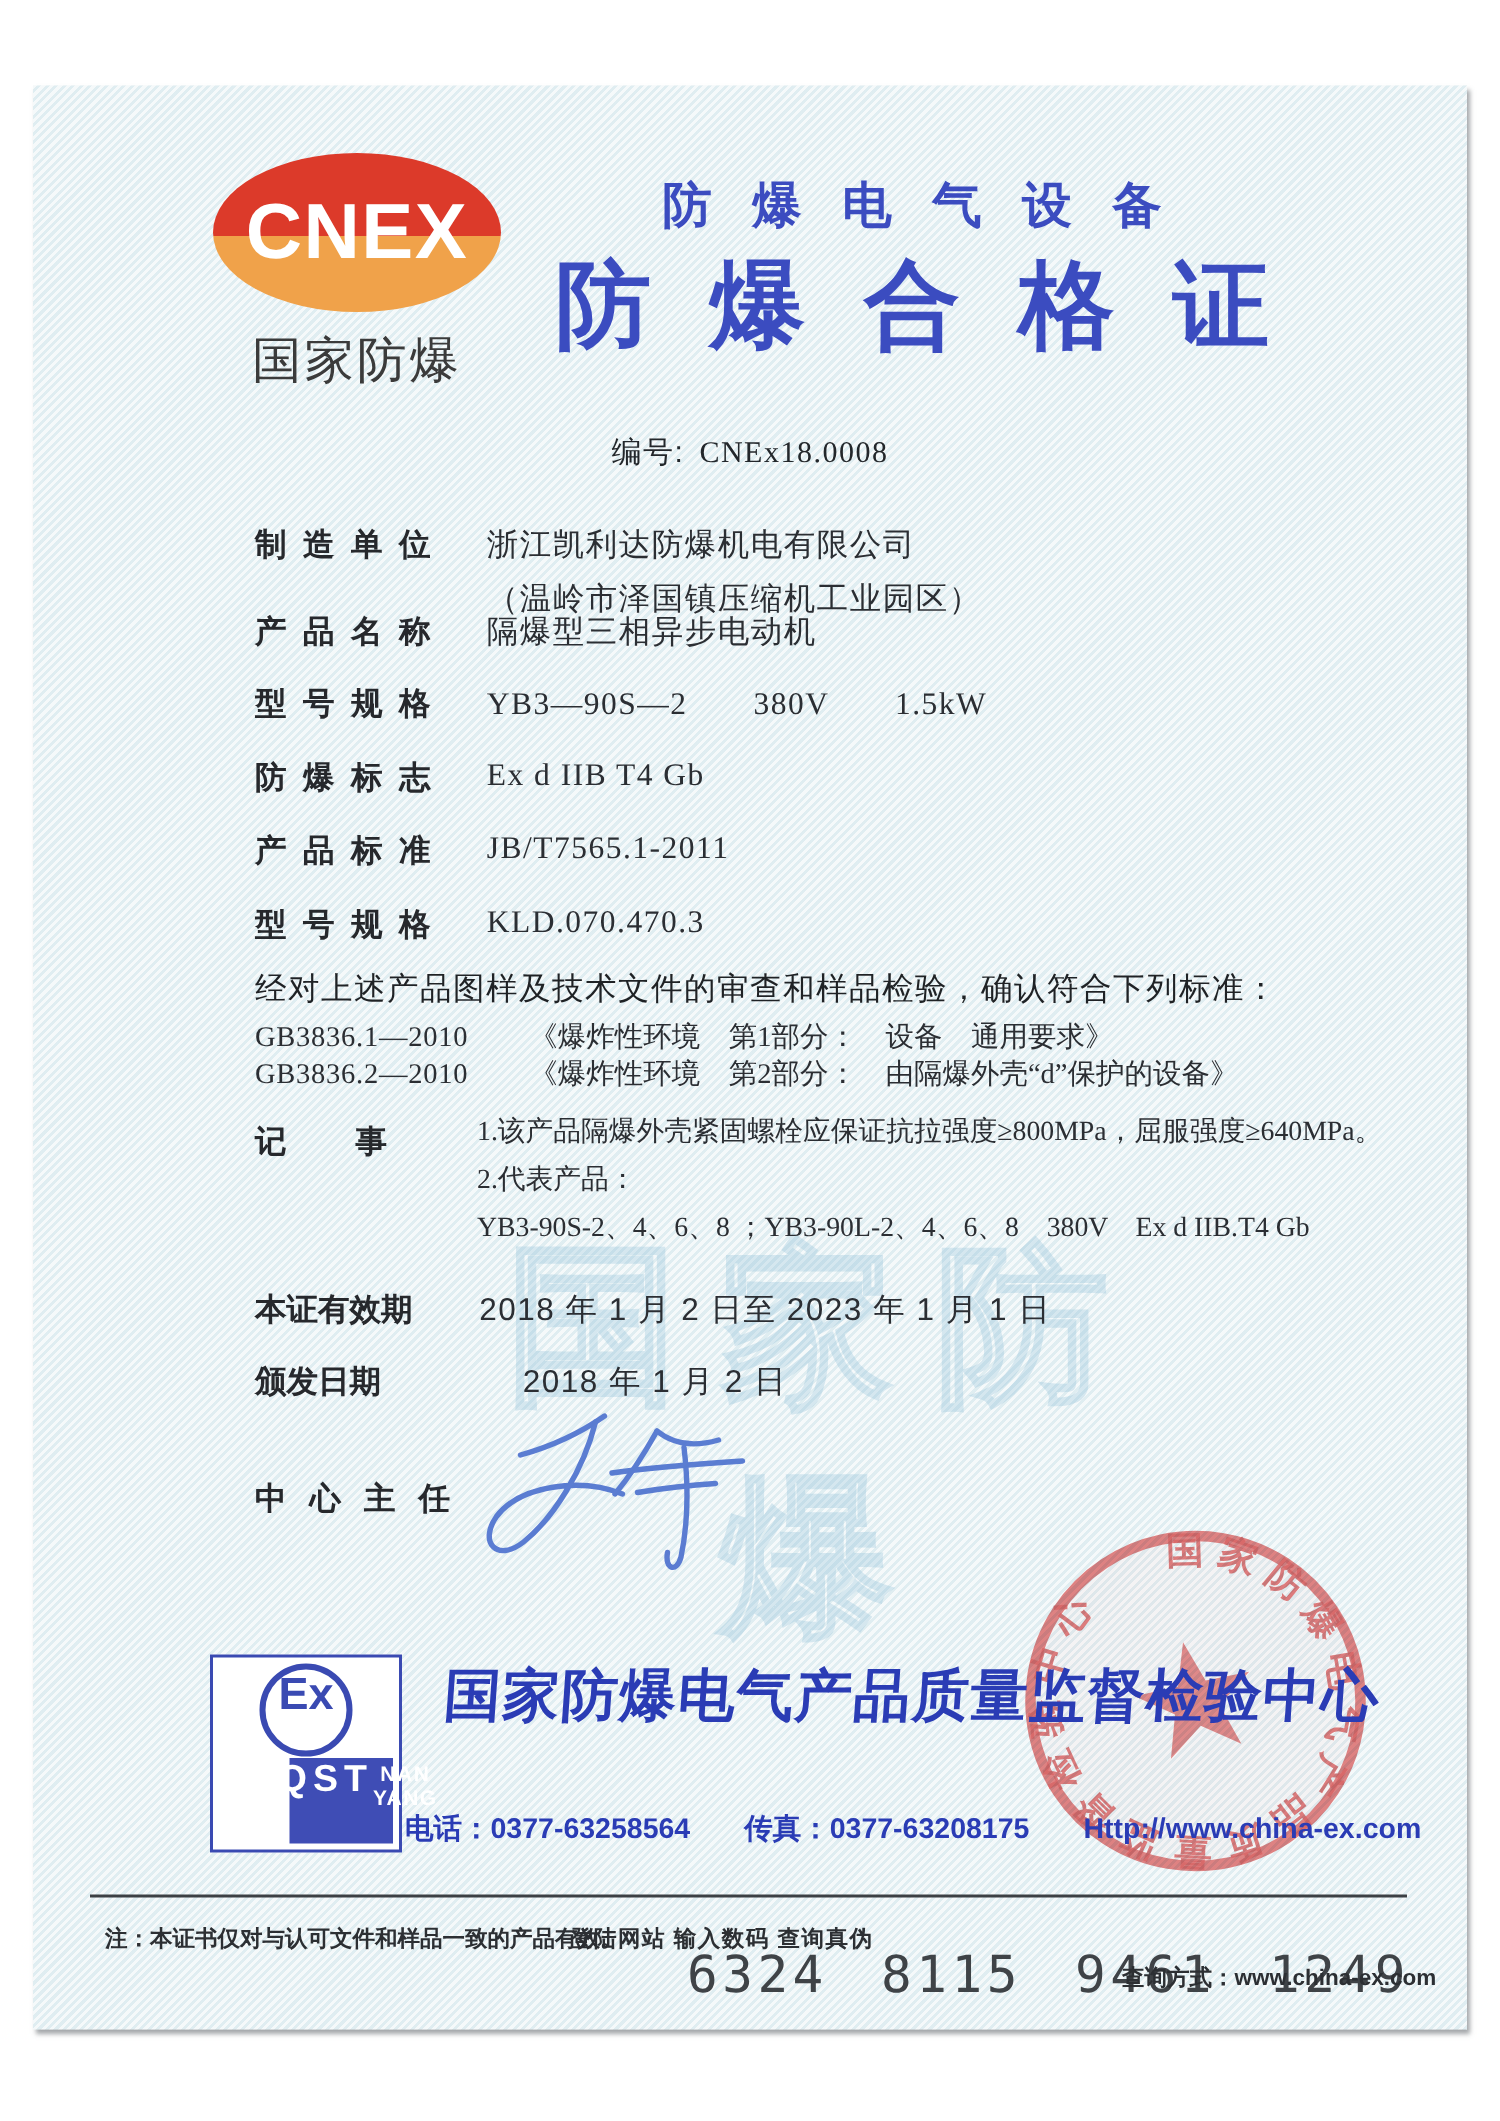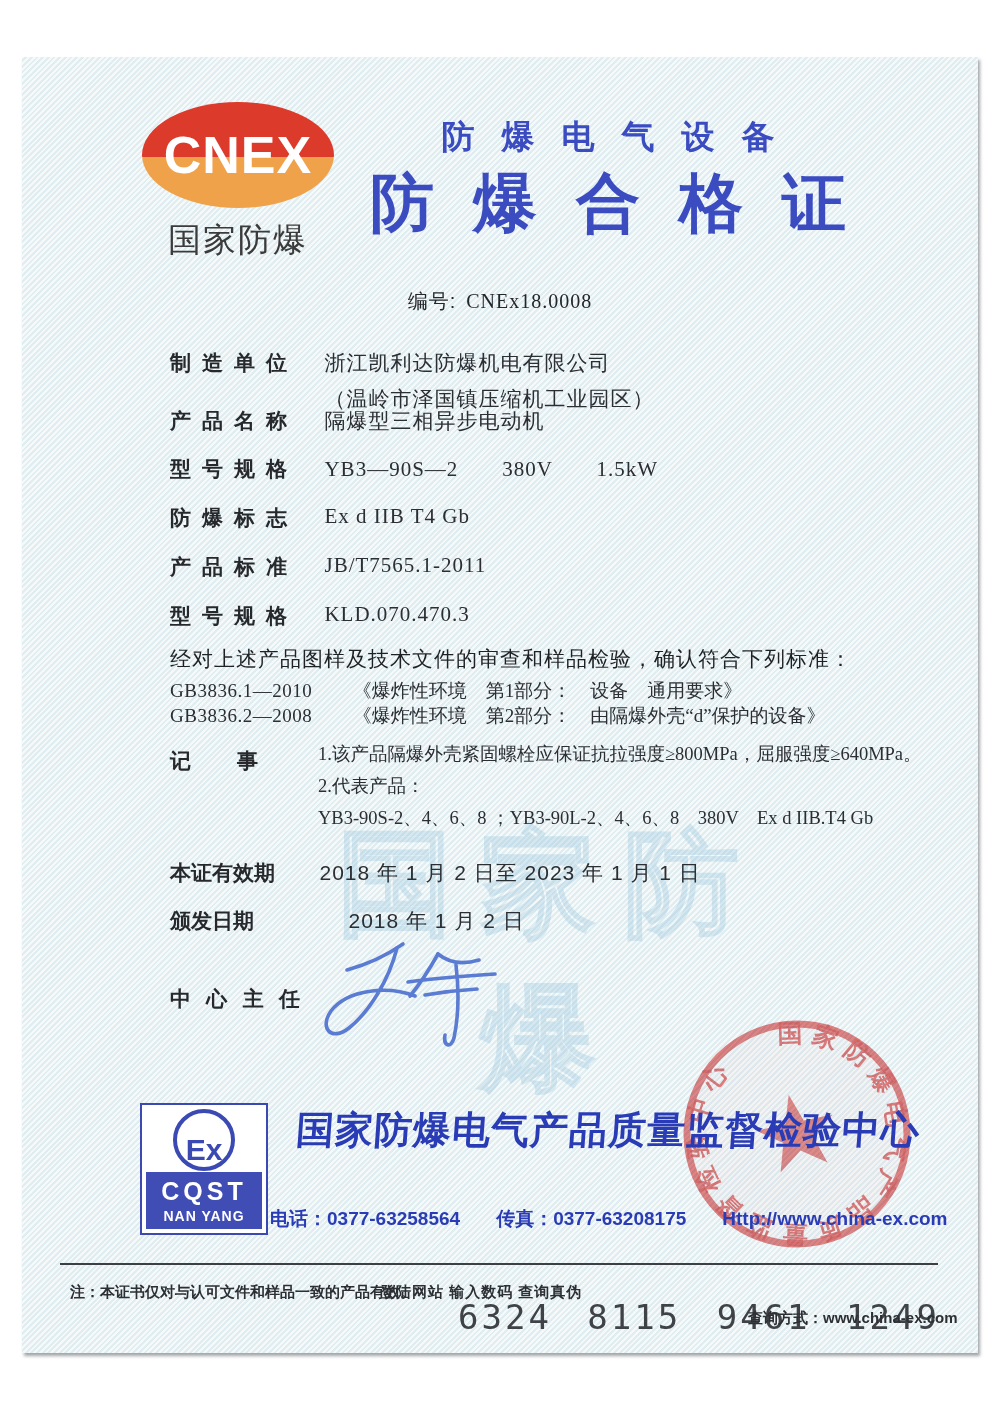--- a/index.html
+++ b/index.html
@@ -68,23 +68,23 @@
     pointer-events:none;
   }
 
   
   .stamp { left:650px; top:952px; width:250px; height:250px; transform:rotate(-12deg); mix-blend-mode:multiply; opacity:0.9; }
 
   
   .ex-logo { left:118px; top:1046px; width:128px; height:132px; border:2px solid #3a4ab2; background:#fff; padding:4px; }
   .ex-logo-inner { width:100%; height:100%; display:flex; flex-direction:column; }
   .ex-top { flex:1.1; display:flex; align-items:center; justify-content:center; background:#fff; }
-  .ex-circle { width:62px; height:62px; border:4px solid #3a4ab2; border-radius:50%; display:flex; align-items:flex-end; justify-content:center; }
+  .ex-circle { width:62px; height:62px; border:4px solid #3a4ab2; border-radius:50%; display:flex; align-items:flex-start; justify-content:center; }
   .ex-circle span { color:#3a4ab2; font-size:30px; font-weight:bold; }
-  .ex-bottom { flex:1; background:#3f4db5; color:#fff; text-align:center; display:flex; flex-direction:column; justify-content:center; }
+  .ex-bottom { flex:1; background:#3f4db5; color:#fff; text-align:center; display:flex; flex-direction:row; justify-content:center;margin-left:47px; }
   .ex-cqst { font-size:25px; font-weight:bold; letter-spacing:4px; }
   .ex-ny { font-size:14px; font-weight:bold; letter-spacing:1px; margin-top:2px; }
 
   .org-name {
     left:248px; top:1048px; width:676px; text-align:center;
     font-size:38px; font-weight:bold; color:#2a3cb5;
     font-family:"Liberation Serif", serif;
     transform:skewX(-4deg); letter-spacing:1px; white-space:nowrap;
   }
   .org-line { left:248px; width:676px; text-align:center; font-size:19px; font-weight:bold; color:#2a3cb5; white-space:nowrap; }
@@ -153,21 +153,21 @@
     <span class="flabel">型号规格</span>
     <span class="fvalue">KLD.070.470.3</span>
   </div>
 
   <div class="abs std-intro">经对上述产品图样及技术文件的审查和样品检验，确认符合下列标准：</div>
   <div class="std-line" style="top:621px">
     <span class="std-code">GB3836.1—2010</span>
     <span class="std-desc">《爆炸性环境　第1部分：　设备　通用要求》</span>
   </div>
   <div class="std-line" style="top:646px">
-    <span class="std-code">GB3836.2—2008</span>
+    <span class="std-code">GB3836.2—2010</span>
     <span class="std-desc">《爆炸性环境　第2部分：　由隔爆外壳“d”保护的设备》</span>
   </div>
 
   <div class="abs notes-label">记 事</div>
   <div class="abs notes-body">
     <div>1.该产品隔爆外壳紧固螺栓应保证抗拉强度≥800MPa，屈服强度≥640MPa。</div>
     <div>2.代表产品：</div>
     <div>YB3-90S-2、4、6、8 ；YB3-90L-2、4、6、8　380V　Ex d IIB.T4 Gb</div>
   </div>
 

